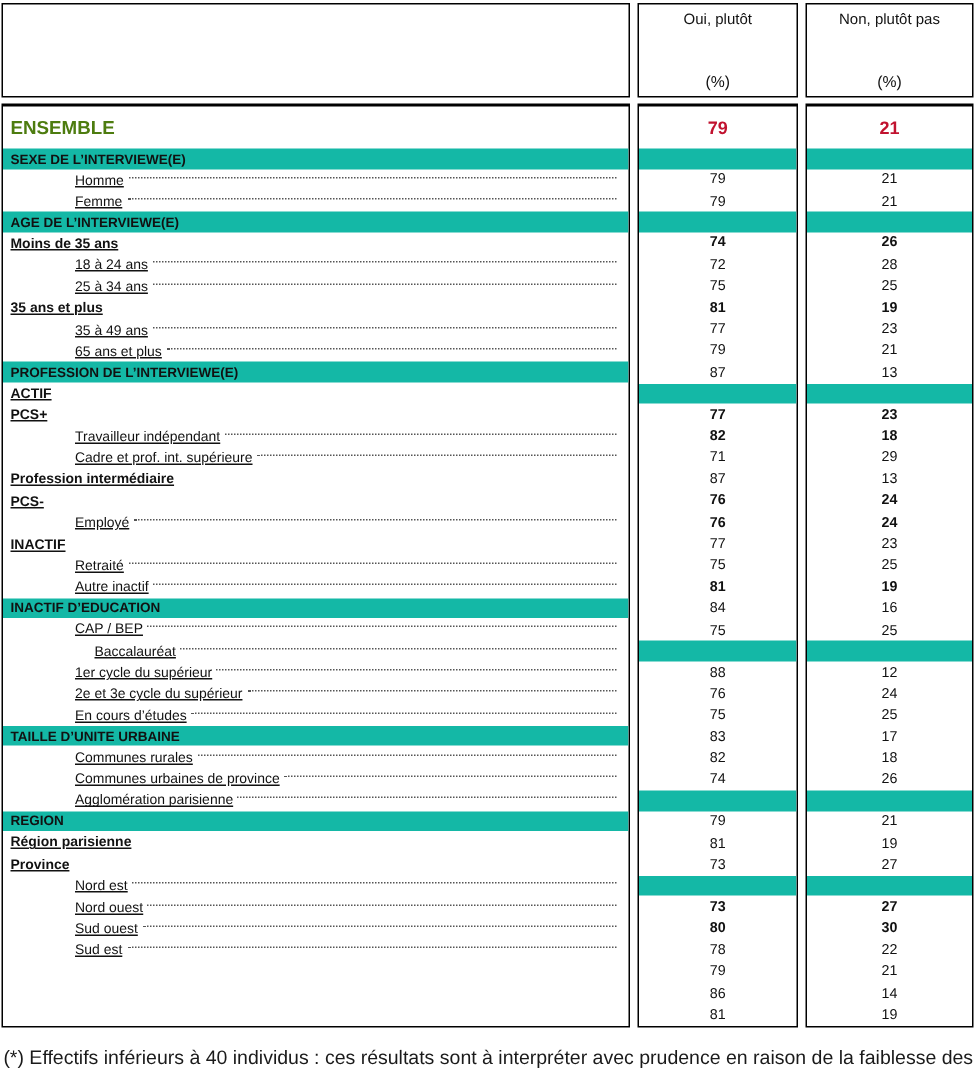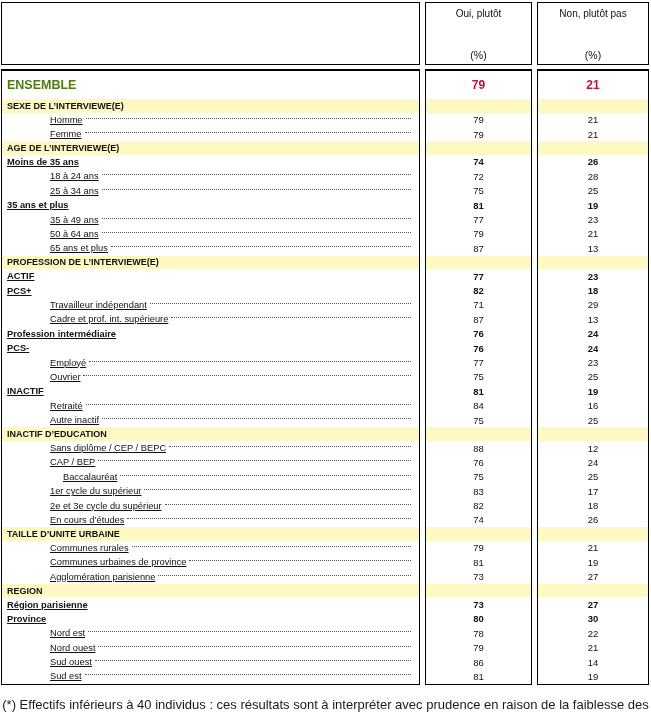--- a/index.html
+++ b/index.html
@@ -23,21 +23,21 @@
   .hunit  { font-size:10.5px; }
 
   
   .bbox {
     border:1.2px solid #000; border-top-width:2.6px;
     box-sizing:border-box; overflow:hidden;
   }
 
   
   .r { height:14.4px; display:flex; align-items:center; box-sizing:border-box; }
-  .r.band { height:13.5px; background:#fef9c3; }
+  .r.band { height:13.5px; background:#14b8a6; }
   .r.ens  { height:28px; }
 
   
   .col-labels .r { padding-right:6px; }
   .ens-label { font-weight:bold; font-size:12.5px; padding-left:5px; color:#4d7c0f; }
   .section-label { font-weight:bold; font-size:9px; padding-left:5px; white-space:nowrap; }
   .lbl { font-size:9.3px; white-space:nowrap;text-decoration:underline; }
   .lbl.b { font-weight:bold; }
   .ind0 { padding-left:5px; }
   .ind1 { padding-left:48px; }
@@ -102,24 +102,20 @@
           <span class="leader"></span>
         </div>
         <div class="r ">
           <span class="lbl ind0 b">35 ans et plus</span>
         </div>
         <div class="r ">
           <span class="lbl ind1">35 à 49 ans</span>
           <span class="leader"></span>
         </div>
         <div class="r ">
-          <span class="lbl ind1">50 à 64 ans</span>
-          <span class="leader"></span>
-        </div>
-        <div class="r ">
           <span class="lbl ind1">65 ans et plus</span>
           <span class="leader"></span>
         </div>
         <div class="r band">
           <span class="section-label">PROFESSION DE L’INTERVIEWE(E)</span>
         </div>
         <div class="r ">
           <span class="lbl ind0 b">ACTIF</span>
         </div>
         <div class="r ">
@@ -137,40 +133,32 @@
           <span class="lbl ind0 b">Profession intermédiaire</span>
         </div>
         <div class="r ">
           <span class="lbl ind0 b">PCS-</span>
         </div>
         <div class="r ">
           <span class="lbl ind1">Employé</span>
           <span class="leader"></span>
         </div>
         <div class="r ">
-          <span class="lbl ind1">Ouvrier</span>
-          <span class="leader"></span>
-        </div>
-        <div class="r ">
           <span class="lbl ind0 b">INACTIF</span>
         </div>
         <div class="r ">
           <span class="lbl ind1">Retraité</span>
           <span class="leader"></span>
         </div>
         <div class="r ">
           <span class="lbl ind1">Autre inactif</span>
           <span class="leader"></span>
         </div>
         <div class="r band">
           <span class="section-label">INACTIF D’EDUCATION</span>
-        </div>
-        <div class="r ">
-          <span class="lbl ind1">Sans diplôme / CEP / BEPC</span>
-          <span class="leader"></span>
         </div>
         <div class="r ">
           <span class="lbl ind1">CAP / BEP</span>
           <span class="leader"></span>
         </div>
         <div class="r ">
           <span class="lbl ind2">Baccalauréat</span>
           <span class="leader"></span>
         </div>
         <div class="r ">

